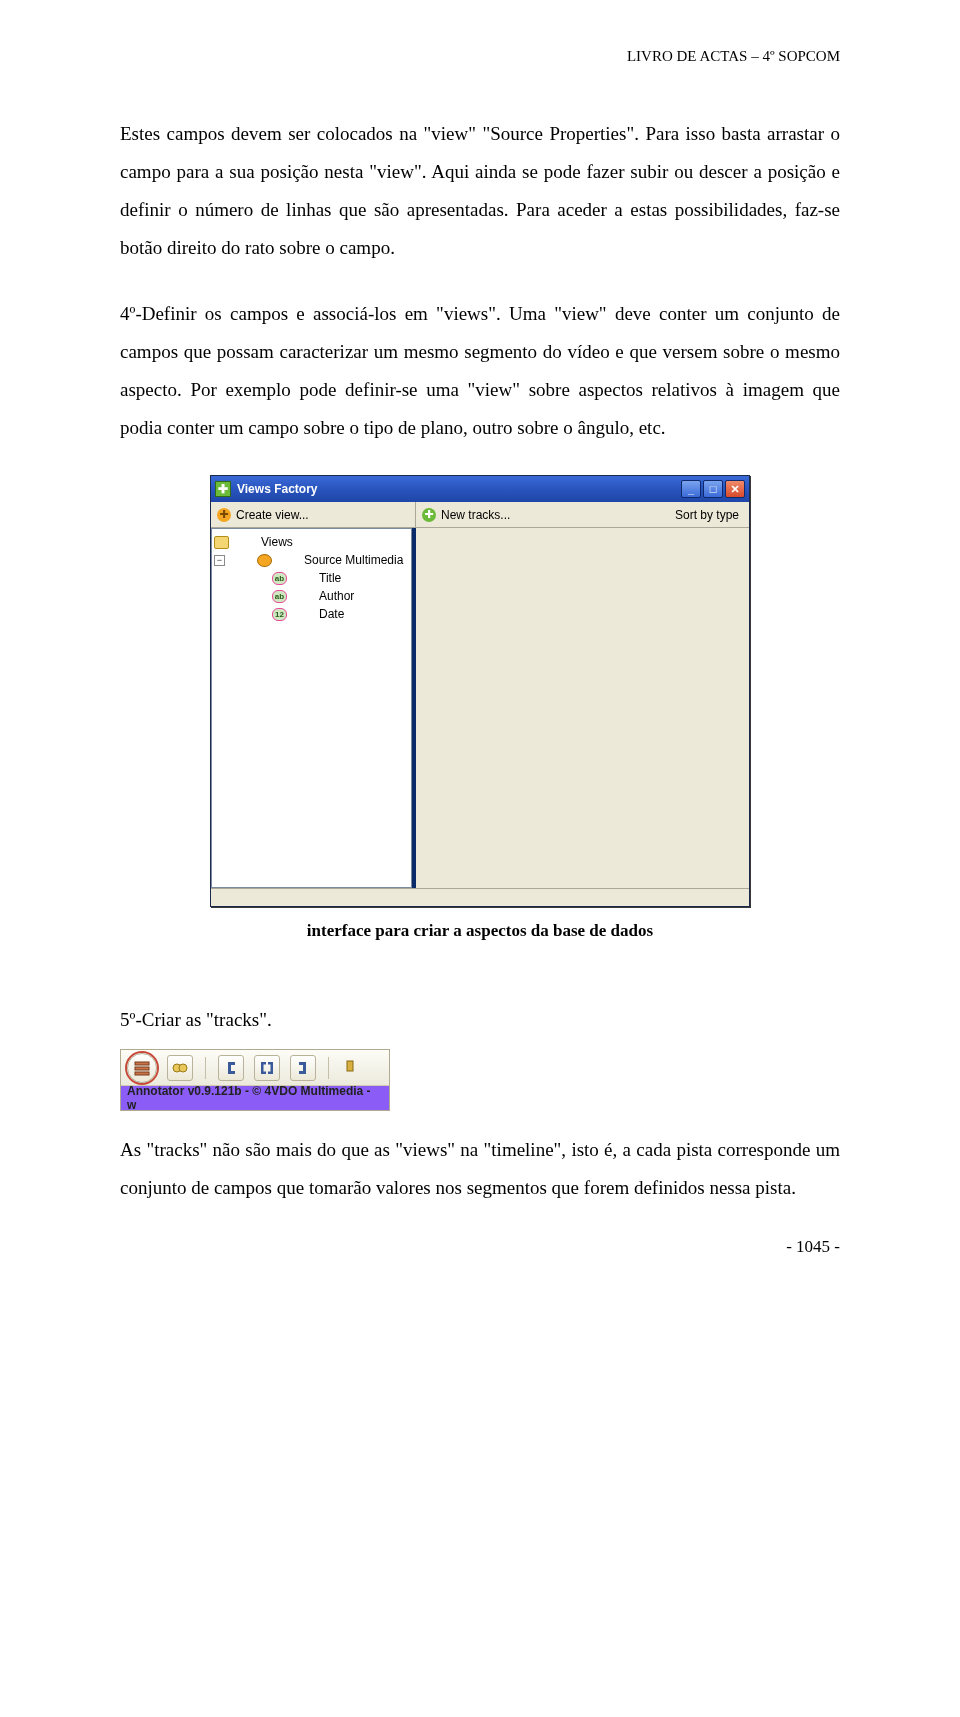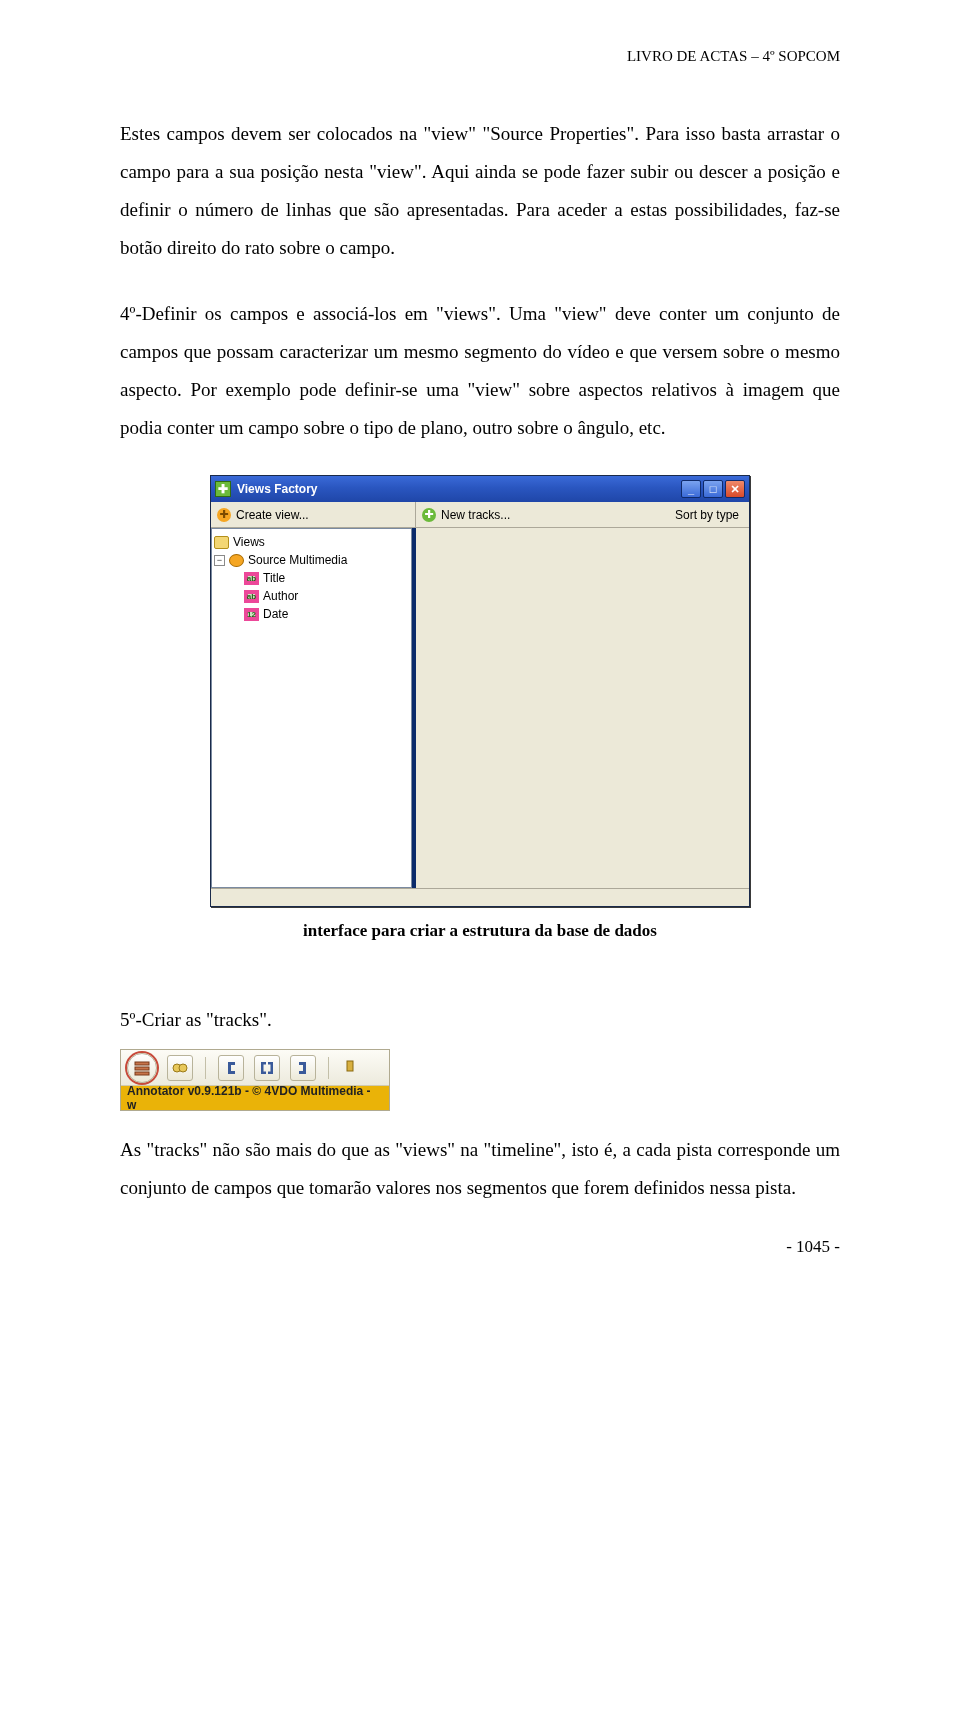--- a/index.html
+++ b/index.html
@@ -130,41 +130,42 @@
     border-top: 1px solid #aca899;
   }
   .vf-tree {
     padding: 4px 2px;
     color: #000;
   }
   .vf-node {
     display: flex; align-items: center;
     height: 18px;
     white-space: nowrap;
+    gap: 28px;
   }
   .vf-indent { display: inline-block; }
   .vf-twisty {
     width: 11px; height: 11px;
     border: 1px solid #8a8a8a;
     display: inline-flex; align-items: center; justify-content: center;
     font-size: 9px; line-height: 1;
     margin-right: 4px;
     background: #fff;
     color: #333;
   }
   .vf-nicon {
     width: 15px; height: 13px;
     display: inline-flex; align-items: center; justify-content: center;
     margin-right: 4px;
     font-size: 10px;
   }
   .vf-nicon.prop { background: #f5a623; border: 1px solid #a86a00; border-radius: 50%; }
   .vf-nicon.tag {
-    background: #cfe8c2; border: 4px solid #ec4899; color: #2a5a1a;
-    font-weight: bold; font-size: 8px; border-radius: 0;
+    background: #cfe8c2; border: 1px solid #ec4899; color: #2a5a1a;
+    font-weight: bold; font-size: 8px; border-radius: 6px;
   }
   .vf-root-icon {
     width: 15px; height: 13px;
     background: #f3d673; border: 1px solid #b38f1a; border-radius: 2px;
     display: inline-flex; margin-right: 4px;
   }
   
   .tb-figure {
     margin: 6px 0 20px 0;
   }
@@ -197,21 +198,21 @@
   .tb-sep {
     width: 1px; height: 22px; background: #c3bfa8;
     margin: 0 2px;
   }
   .tb-row2 {
     height: 24px;
     padding: 0 6px;
     display: flex; align-items: center;
     font-size: 12px; font-weight: bold;
     color: #222;
-    background: #eab308;
+    background: #8b5cf6;
   }
   .footer-pn {
     text-align: right;
     font-size: 17px;
     margin-top: 30px;
   }
 </style>
 </head>
 <body>
 
@@ -273,21 +274,21 @@
               <span>Date</span>
             </div>
           </div>
         </div>
         <div class="vf-splitter"></div>
       </div>
       <div class="vf-bottom"></div>
     </div>
   </div>
 
-  <div class="caption">interface para criar a estrutura da base de dados</div>
+  <div class="caption">interface para criar a aspectos da base de dados</div>
 
   <p class="para" style="margin-bottom:10px">5º-Criar as "tracks".</p>
 
   <div class="tb-figure">
     <div class="tb-strip">
       <div class="tb-row1">
         <div class="tb-btn circled">
           <svg width="16" height="16">
             <rect x="1" y="2" width="14" height="3" fill="#c7744a" stroke="#7a3a1a"></rect>
             <rect x="1" y="7" width="14" height="3" fill="#c7744a" stroke="#7a3a1a"></rect>

